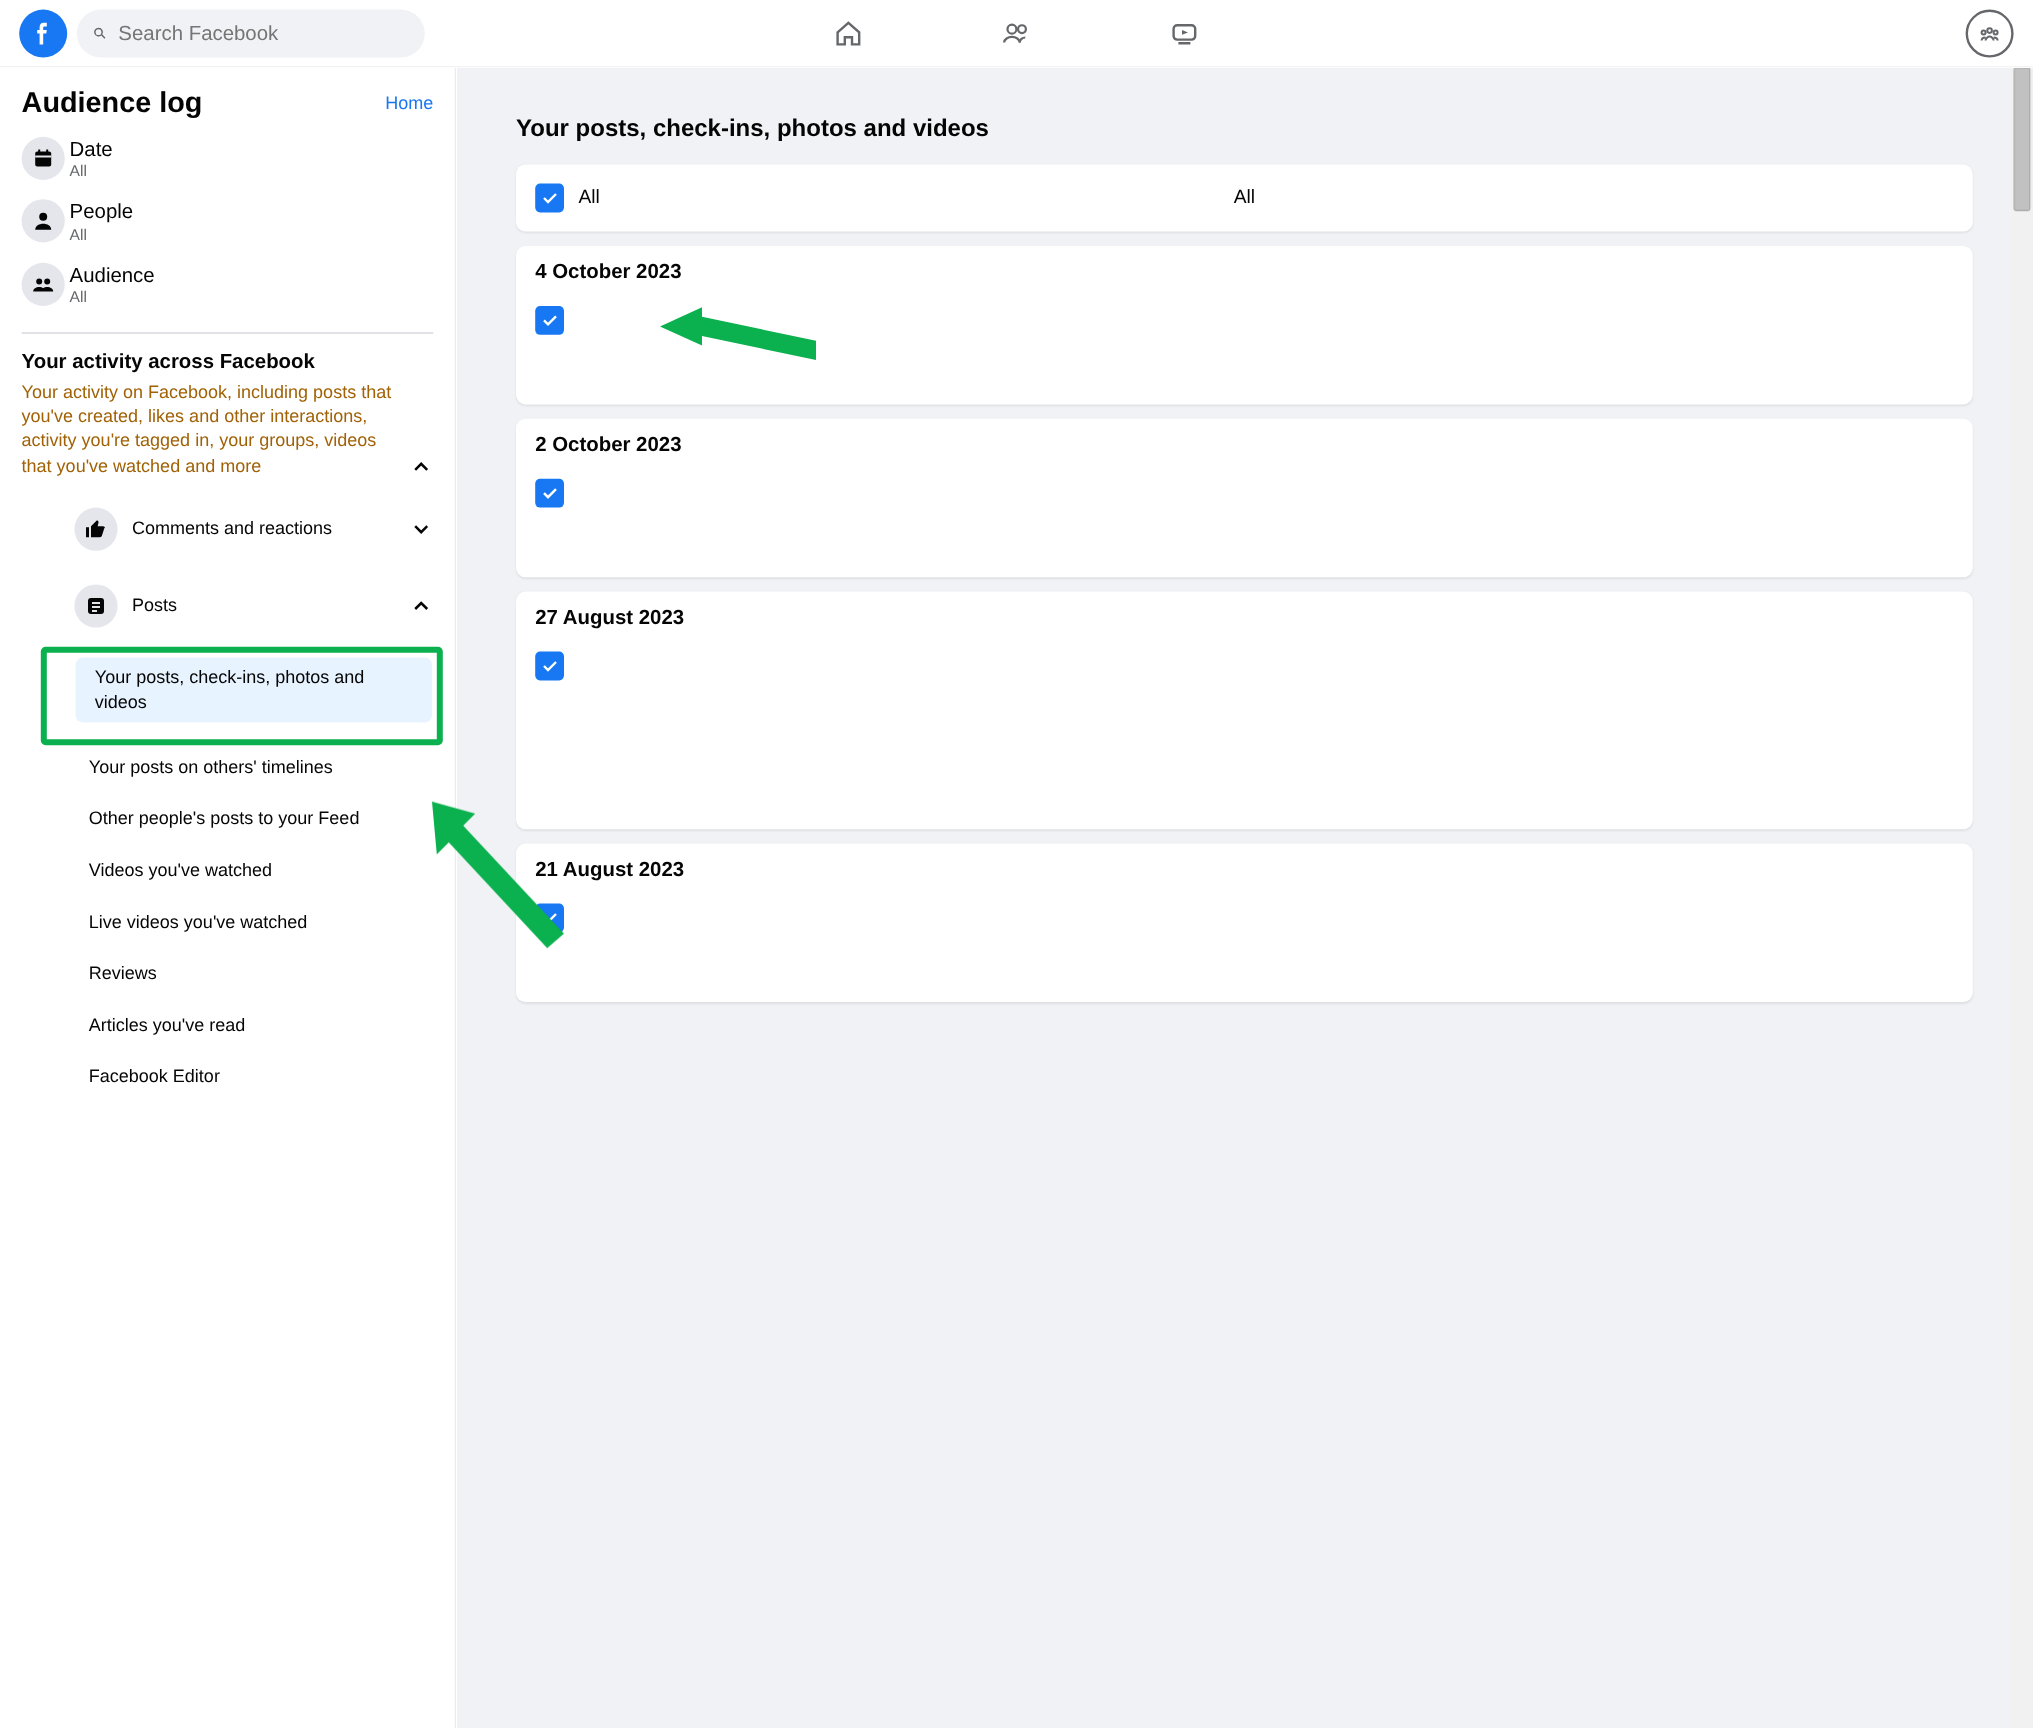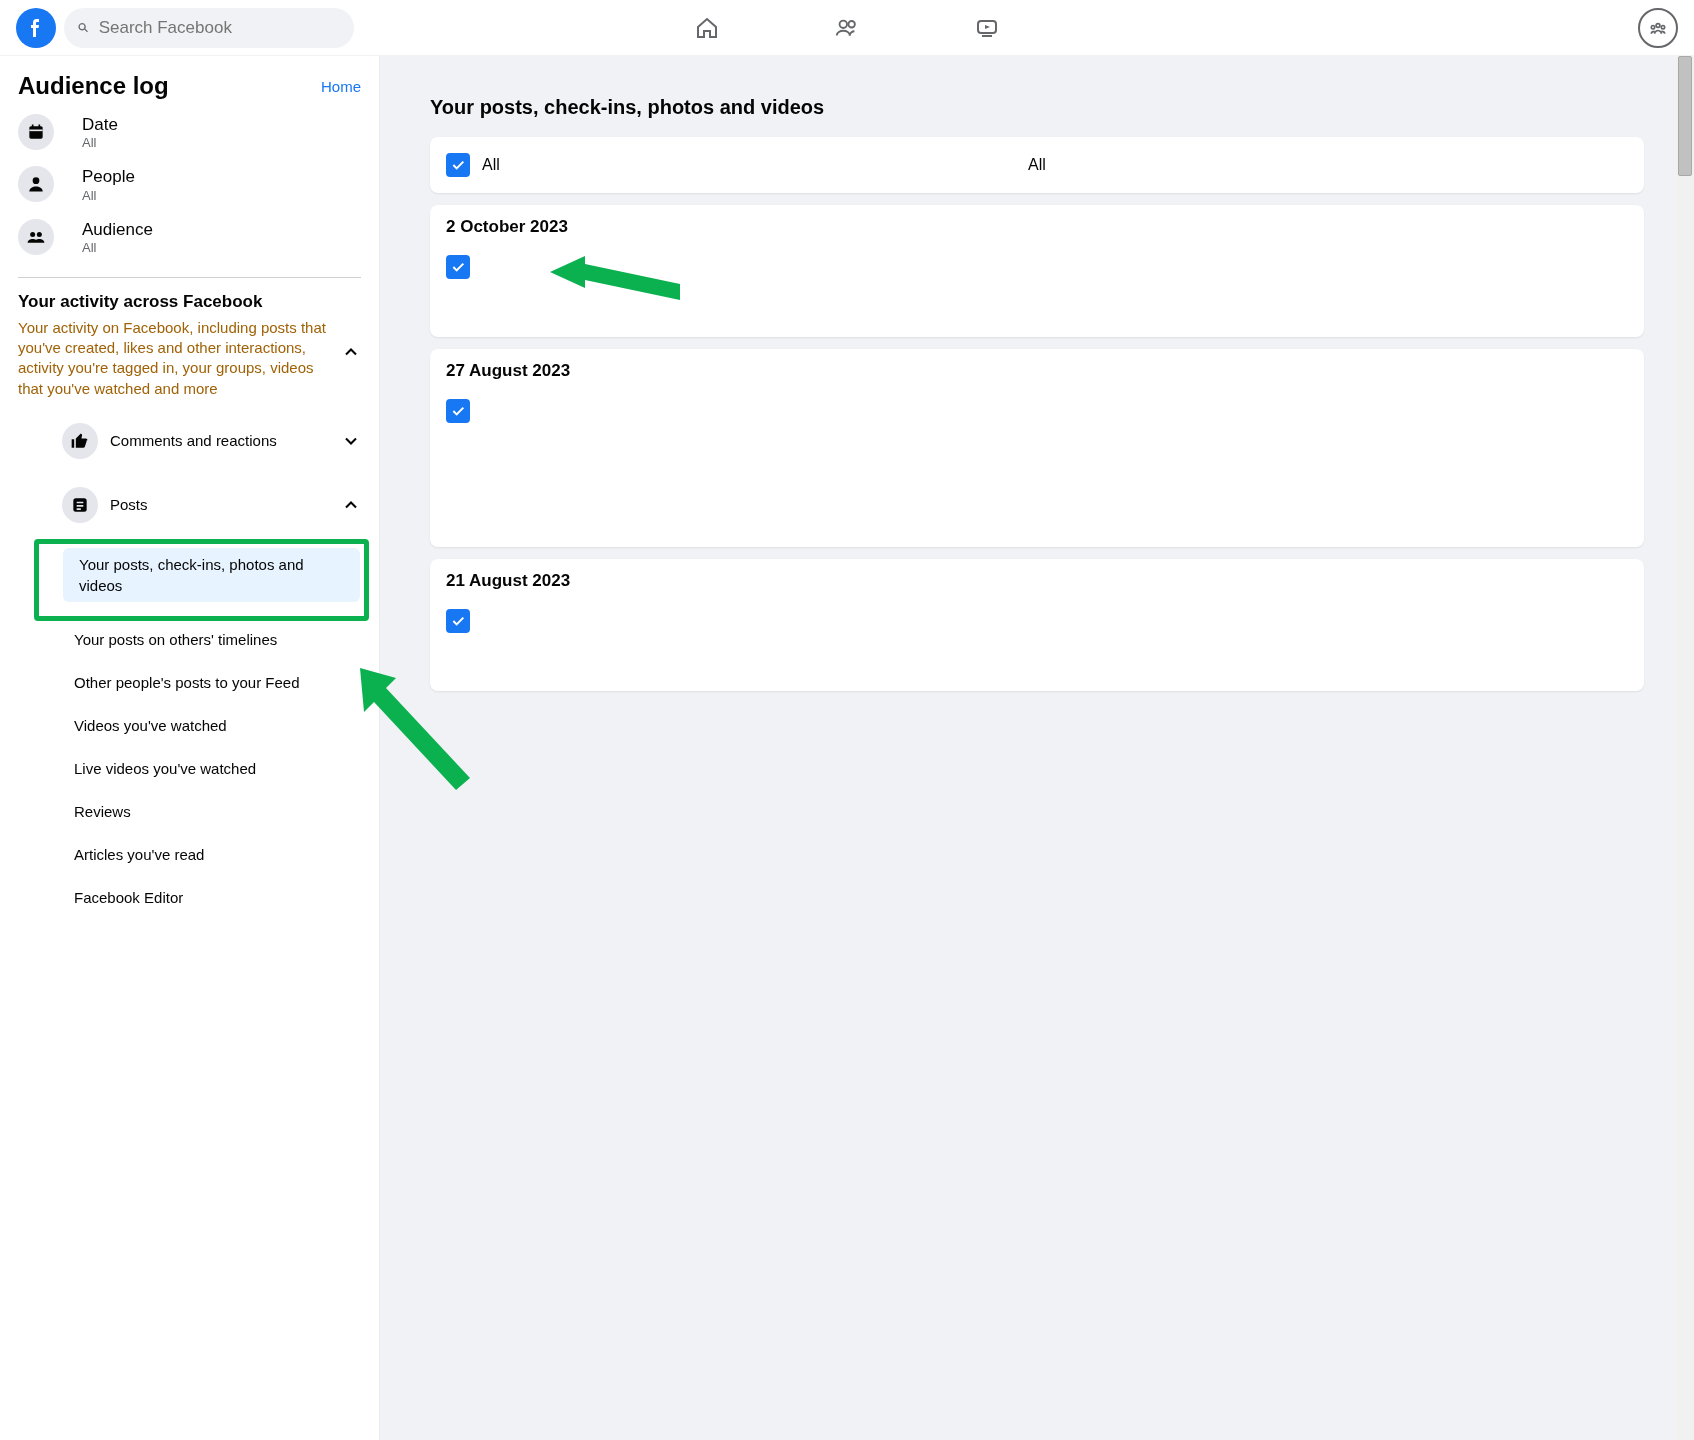--- a/index.html
+++ b/index.html
@@ -52,29 +52,29 @@
       position:fixed; top:56px; left:0; bottom:0;
       width:380px; background:#fff;
       border-right:1px solid rgba(0,0,0,0.08);
       overflow-y:auto;
       padding: 6px 14px 24px 14px;
     }
     .sidebar-header{ background:#fff; padding:10px 4px 6px 4px; display:flex;align-items:center;justify-content:space-between; }
     .sidebar-header h2{ font-size:24px;font-weight:800; }
     .home-link{ color:#1877f2; font-size:15px; cursor:pointer; }
 
-    .filter-item{ display:flex;align-items:center;gap:28px; padding:8px 4px; cursor:pointer; border-radius:8px; }
+    .filter-item{ display:flex;align-items:center;gap:4px; padding:8px 4px; cursor:pointer; border-radius:8px; }
     .filter-icon{ width:36px;height:36px;border-radius:50%;background:#e4e6eb;display:flex;align-items:center;justify-content:center; flex-shrink:0; }
     .filter-icon svg{ width:20px;height:20px;fill:#050505; }
     .filter-texts .ttl{ font-size:17px;font-weight:500;color:#050505;line-height:1.25; }
     .filter-texts .sub{ font-size:13px;color:#65676b; }
 
     .section-div{ height:1px;background:#ced0d4; margin:14px 4px; }
 
-    .section-header{ display:flex;align-items:flex-start;justify-content:space-between;gap:12px; padding:0 4px; }
+    .section-header{ display:flex;align-items:flex-end;justify-content:space-between;gap:12px; padding:0 4px; }
     .section-header .texts h3{ font-size:17px;font-weight:600;margin-bottom:6px; }
     .section-header .texts p{ font-size:15px;color:#a16207;line-height:1.35; }
     .chevron{ width:20px;height:20px; flex-shrink:0; margin-top:50px; cursor:pointer; }
     .chevron svg{ width:20px;height:20px;stroke:#050505;stroke-width:2.5;fill:none; }
 
     .nav-list{ margin-top:18px; }
     .nav-item{ display:flex;align-items:center;gap:12px; padding:6px 4px 6px 24px; cursor:pointer; border-radius:8px; }
     .nav-item .ic{ width:36px;height:36px;border-radius:50%;background:#e4e6eb;display:flex;align-items:center;justify-content:center;flex-shrink:0; }
     .nav-item .ic svg{ width:20px;height:20px;fill:#050505; }
     .nav-item .lbl{ font-size:15px;font-weight:500;color:#050505; flex:1; }
@@ -275,20 +275,28 @@
             <svg viewBox="0 0 24 24">
                 <path d="M5 12l5 5L20 7"></path>
               </svg>
           </span>
           <span class="txt">All</span>
           <span class="all-center">All</span>
         </div>
       </div>
 
       <div id="entries">
+          <div class="card date-card">
+            <div class="date-head">4 October 2023</div>
+            <div class="date-body"><span class="cb checked">
+                <svg viewBox="0 0 24 24">
+                  <path d="M5 12l5 5L20 7" stroke="#fff" stroke-width="3" fill="none"></path>
+                </svg>
+              </span></div>
+          </div>
           <div class="card date-card">
             <div class="date-head">2 October 2023</div>
             <div class="date-body"><span class="cb checked">
                 <svg viewBox="0 0 24 24">
                   <path d="M5 12l5 5L20 7" stroke="#fff" stroke-width="3" fill="none"></path>
                 </svg>
               </span></div>
           </div>
           <div class="card date-card">
             <div class="date-head">27 August 2023</div>

